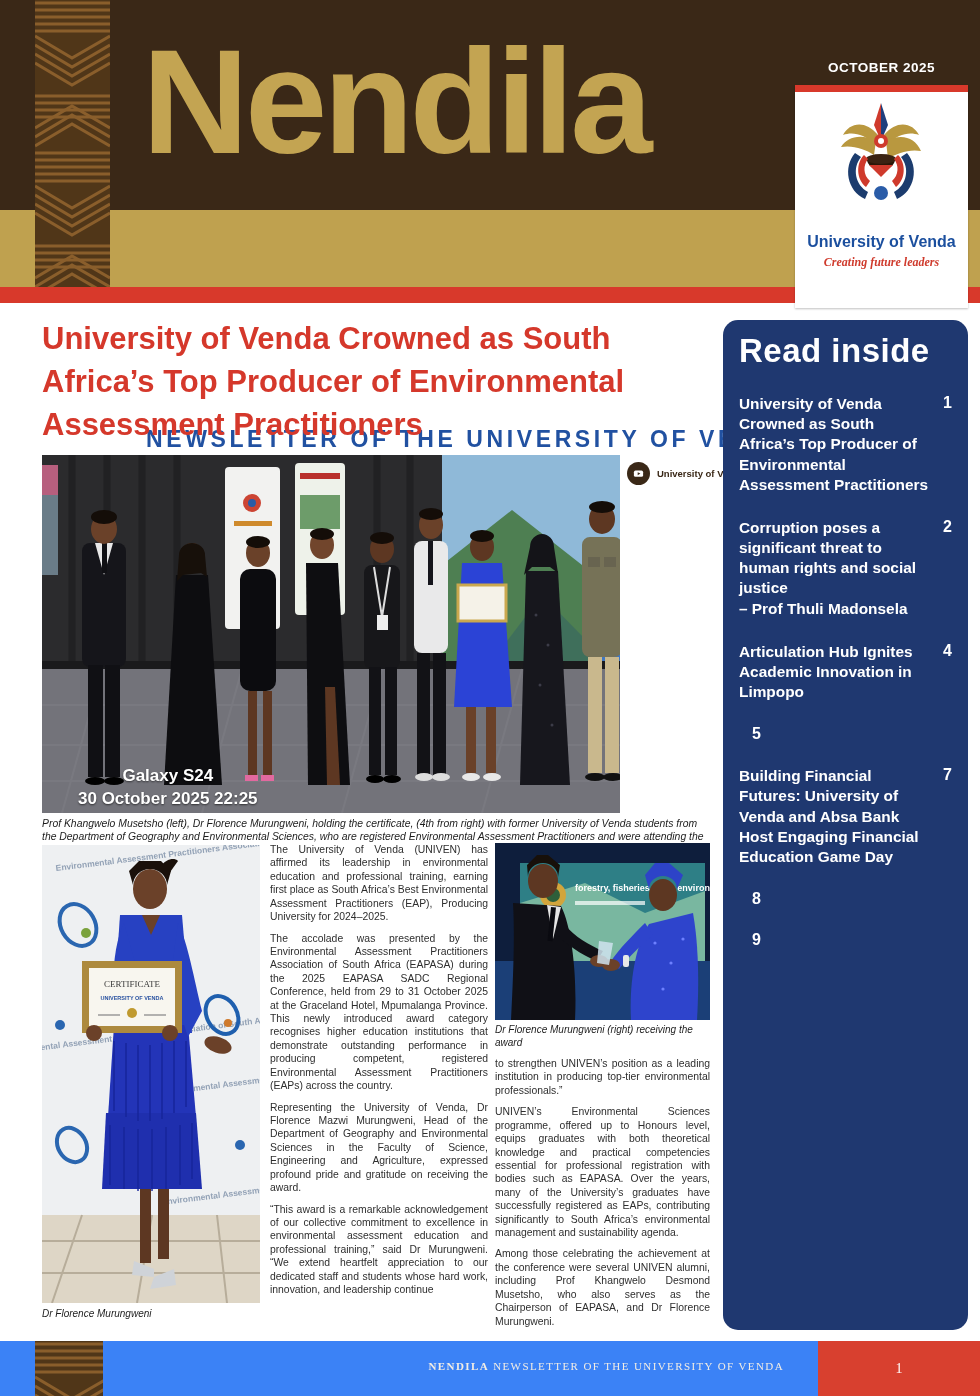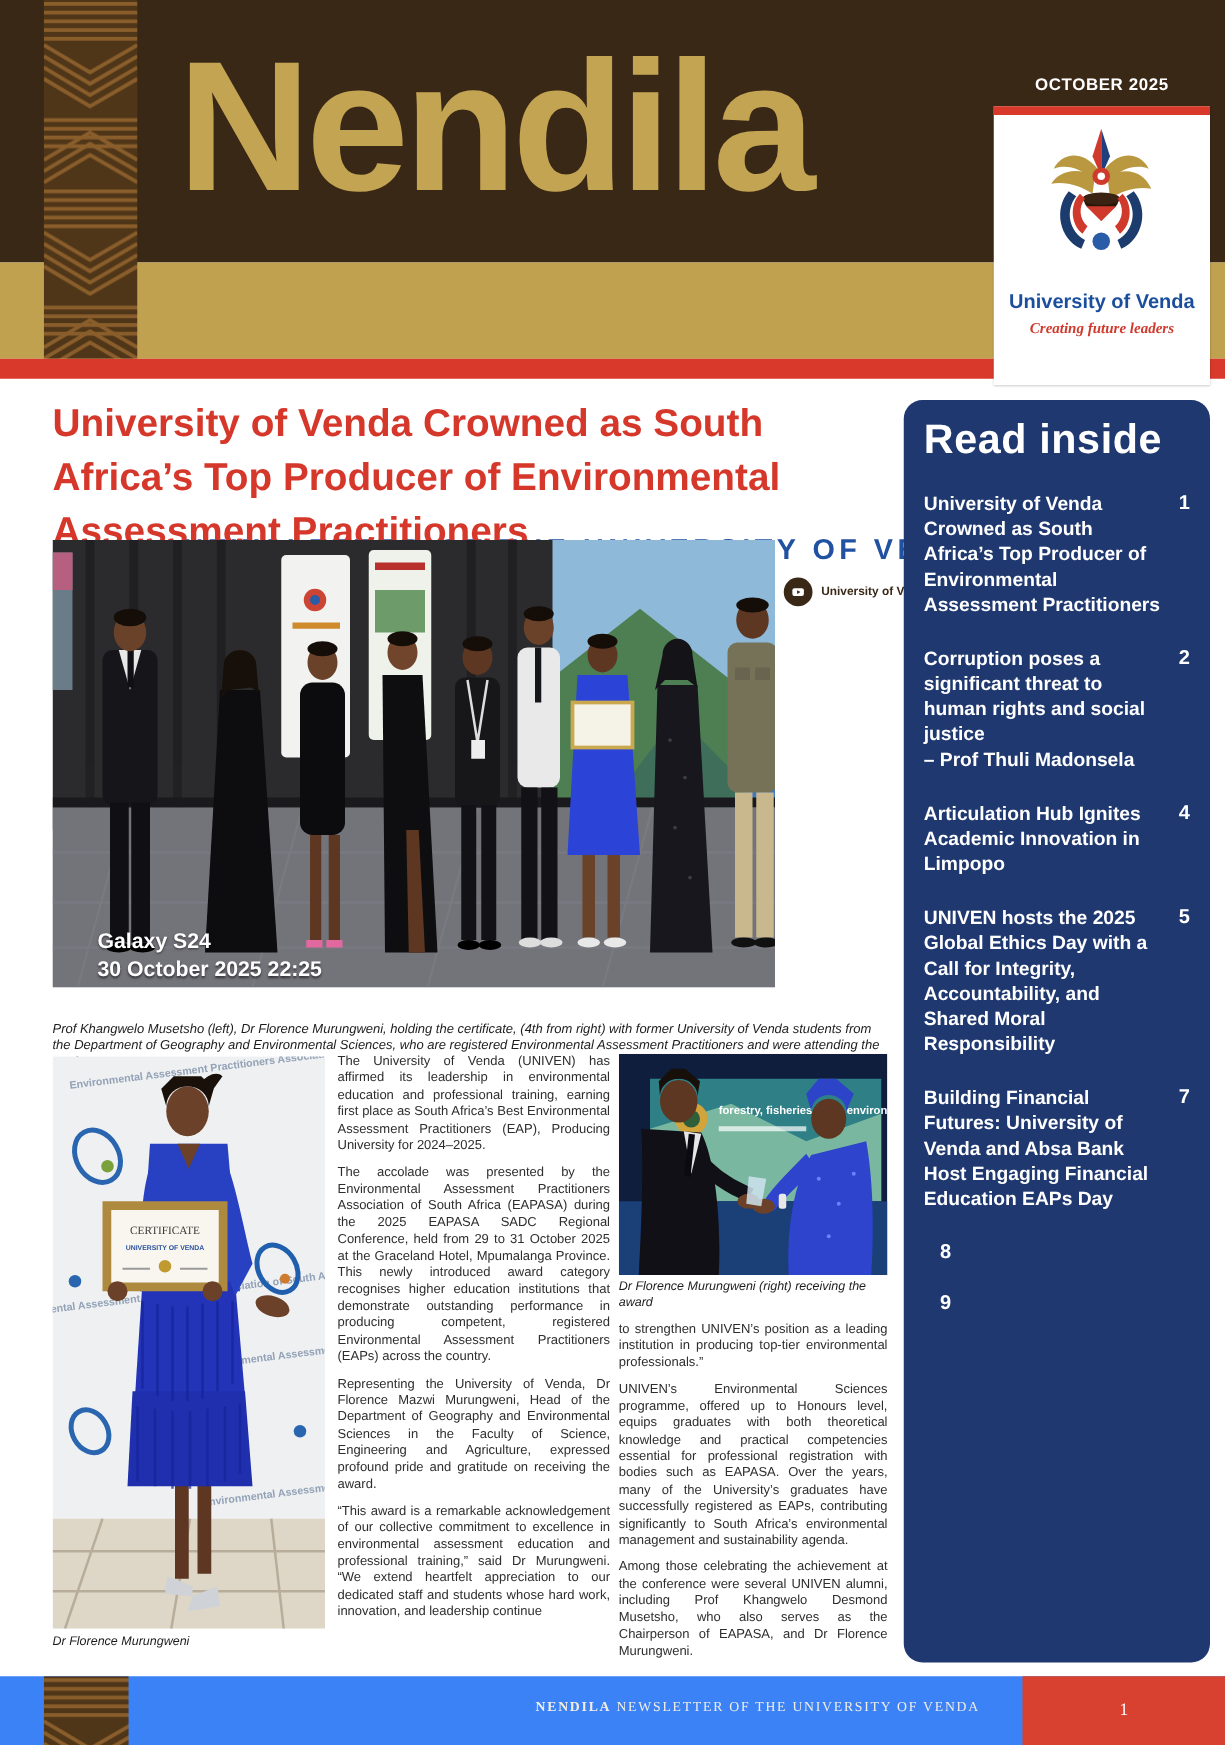--- a/index.html
+++ b/index.html
@@ -30,21 +30,21 @@
   .logobox .topstrip{position:absolute;left:0;top:0;width:173px;height:7px;background:#d8392b;}
   .logobox .emblem{position:absolute;left:36px;top:16px;}
   .logo-name{position:absolute;left:0;top:148px;width:173px;text-align:center;color:#1b4f9e;
       font-weight:bold;font-size:16px;}
   .logo-tag{position:absolute;left:0;top:170px;width:173px;text-align:center;color:#cf3a2c;
       font-style:italic;font-weight:bold;font-size:12px;font-family:"Liberation Serif",serif;}
 
   
   .headline{position:absolute;left:42px;top:318px;width:672px;margin:0;color:#d5382b;
       font-size:31px;line-height:1.38;font-weight:bold;}
-  .main-photo{position:absolute;left:42px;top:432px;width:578px;height:358px;overflow:hidden;}
+  .main-photo{position:absolute;left:42px;top:455px;width:578px;height:358px;overflow:hidden;text-align:center;}
   .watermark{position:absolute;left:36px;top:310px;color:#ffffff;font-weight:bold;font-size:17px;
       line-height:1.35;text-shadow:0 1px 2px rgba(0,0,0,.6);}
   .main-caption{position:absolute;left:42px;top:817px;width:668px;font-size:10.4px;
       font-style:italic;color:#1c1c1c;line-height:1.28;}
 
   .left-photo{position:absolute;left:42px;top:845px;width:218px;height:458px;overflow:hidden;}
   .left-caption{position:absolute;left:42px;top:1308px;width:218px;font-size:10px;
       font-style:italic;color:#1c1c1c;}
 
   .col1{position:absolute;left:270px;top:843px;width:218px;}
@@ -405,25 +405,24 @@
     </div>
     <div class="ri-item">
       <div class="ri-text"><span>Corruption poses a significant threat to human rights and social justice</span><span class="ri-sub">– Prof Thuli Madonsela</span></div>
       <span class="ri-page">2</span>
     </div>
     <div class="ri-item">
       <div class="ri-text"><span>Articulation Hub Ignites Academic Innovation in Limpopo</span></div>
       <span class="ri-page">4</span>
     </div>
     <div class="ri-item">
-      <div class="ri-text"><span>UNIVEN hosts the 2025 Global Ethics Day with a Call for Integrity, Accountability, and Shared Moral Responsibility</span></div>
       <span class="ri-page">5</span>
     </div>
     <div class="ri-item">
-      <div class="ri-text"><span>Building Financial Futures: University of Venda and Absa Bank Host Engaging Financial Education EAPs Day</span></div>
+      <div class="ri-text"><span>Building Financial Futures: University of Venda and Absa Bank Host Engaging Financial Education Game Day</span></div>
       <span class="ri-page">7</span>
     </div>
     <div class="ri-item">
       <span class="ri-page">8</span>
     </div>
     <div class="ri-item">
       <span class="ri-page">9</span>
     </div>
   </aside>
 

